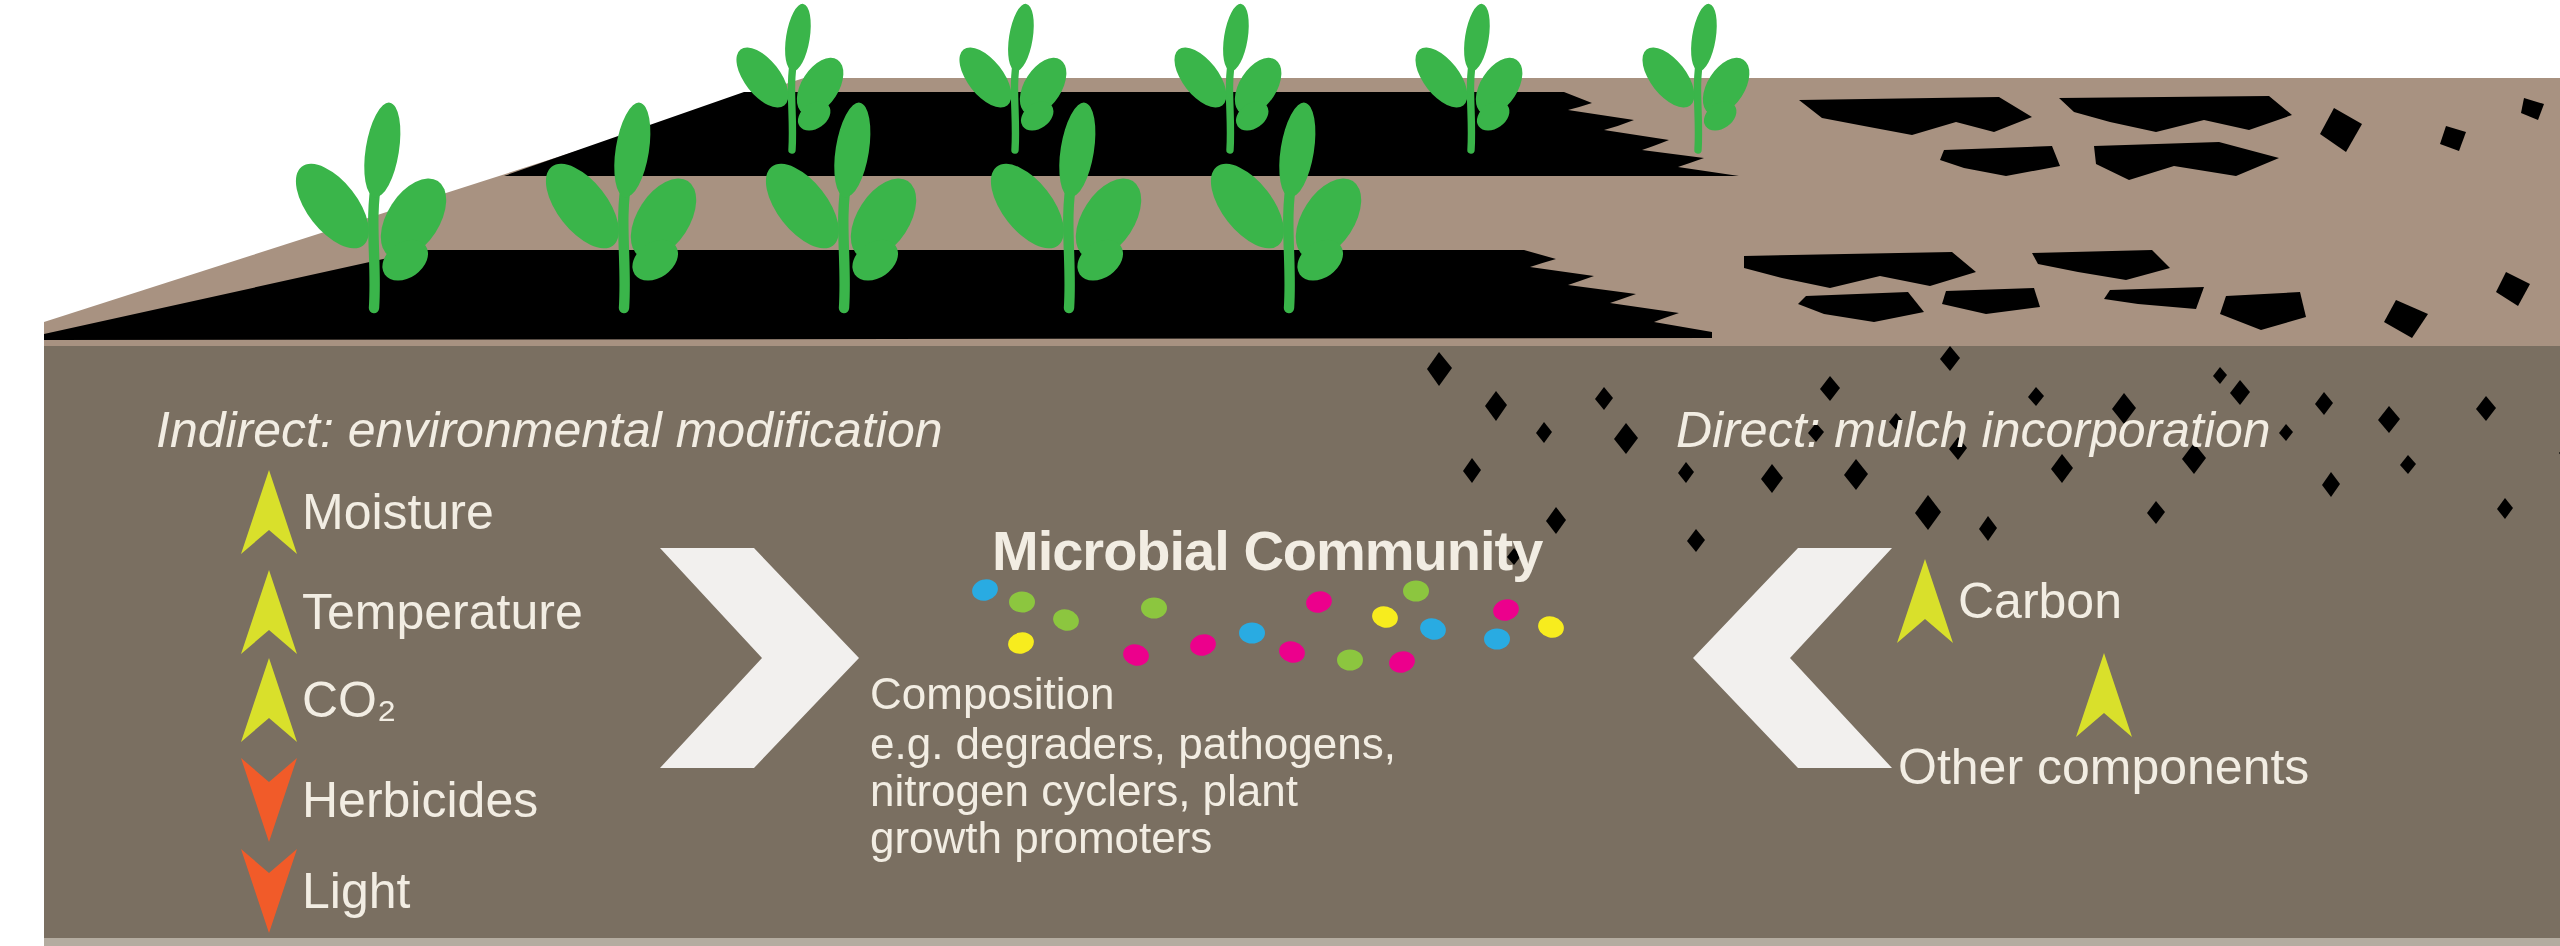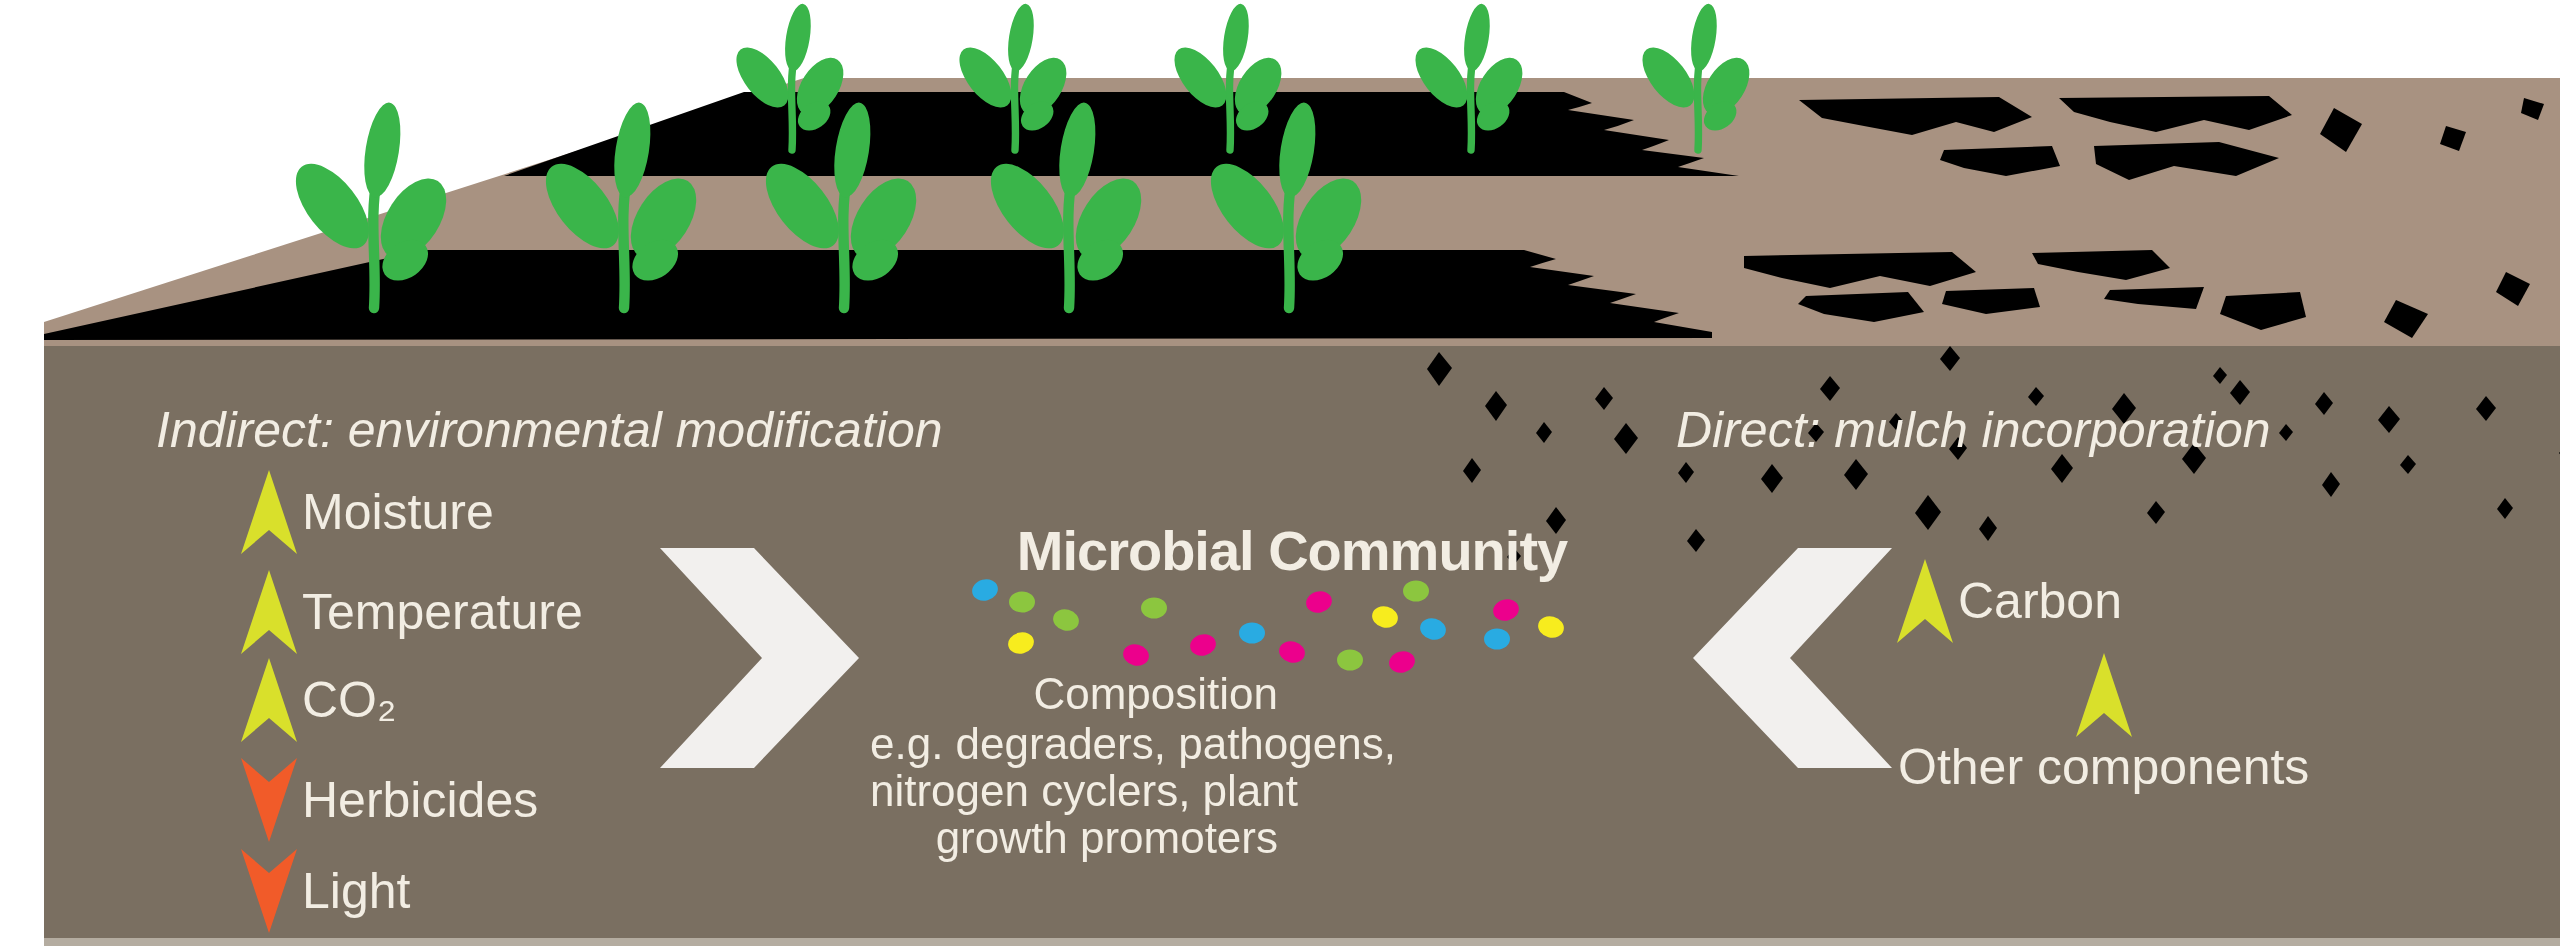--- a/index.html
+++ b/index.html
@@ -27,22 +27,22 @@
   .fill-topsoil{fill:var(--topsoil);}
   .fill-subsoil{fill:var(--subsoil);}
   .fill-mulch{fill:var(--plastic-mulch);}
   .fill-green{fill:var(--seedling);}
   .stroke-green{stroke:var(--seedling);}
   .fill-chevron{fill:var(--flow-chevron);}
   .fill-edge{fill:var(--ground-edge);}
   .txt{position:absolute;color:var(--text);white-space:nowrap;}
   #heading-indirect{left:112px;top:402px;font-size:50px;font-style:italic;line-height:56px;}
   #heading-direct{left:1632px;top:402px;font-size:50px;font-style:italic;line-height:56px;}
-  #mc-title{left:948px;top:520px;width:600px;text-align:center;font-size:56px;font-weight:bold;letter-spacing:-1px;line-height:62px;}
-  .panel{position:absolute;width:408px;text-align:right;color:var(--text);white-space:nowrap;}
+  #mc-title{left:948px;top:520px;width:600px;text-align:left;font-size:56px;font-weight:bold;letter-spacing:-1px;line-height:62px;}
+  .panel{position:absolute;width:408px;text-align:left;color:var(--text);white-space:nowrap;}
   #composition-panel{left:826px;top:668px;}
   #activity-panel{left:1280px;top:668px;}
   .panel-heading{font-size:44px;line-height:52px;}
   .panel-line{font-size:44px;line-height:47px;}
   .factor-row{position:absolute;display:flex;align-items:center;gap:2px;height:84px;}
   .factor-label{color:var(--text);font-size:50px;line-height:56px;white-space:nowrap;}
   .factor-arrow{flex:0 0 auto;display:block;}
 </style>
 </head>
 <body>

